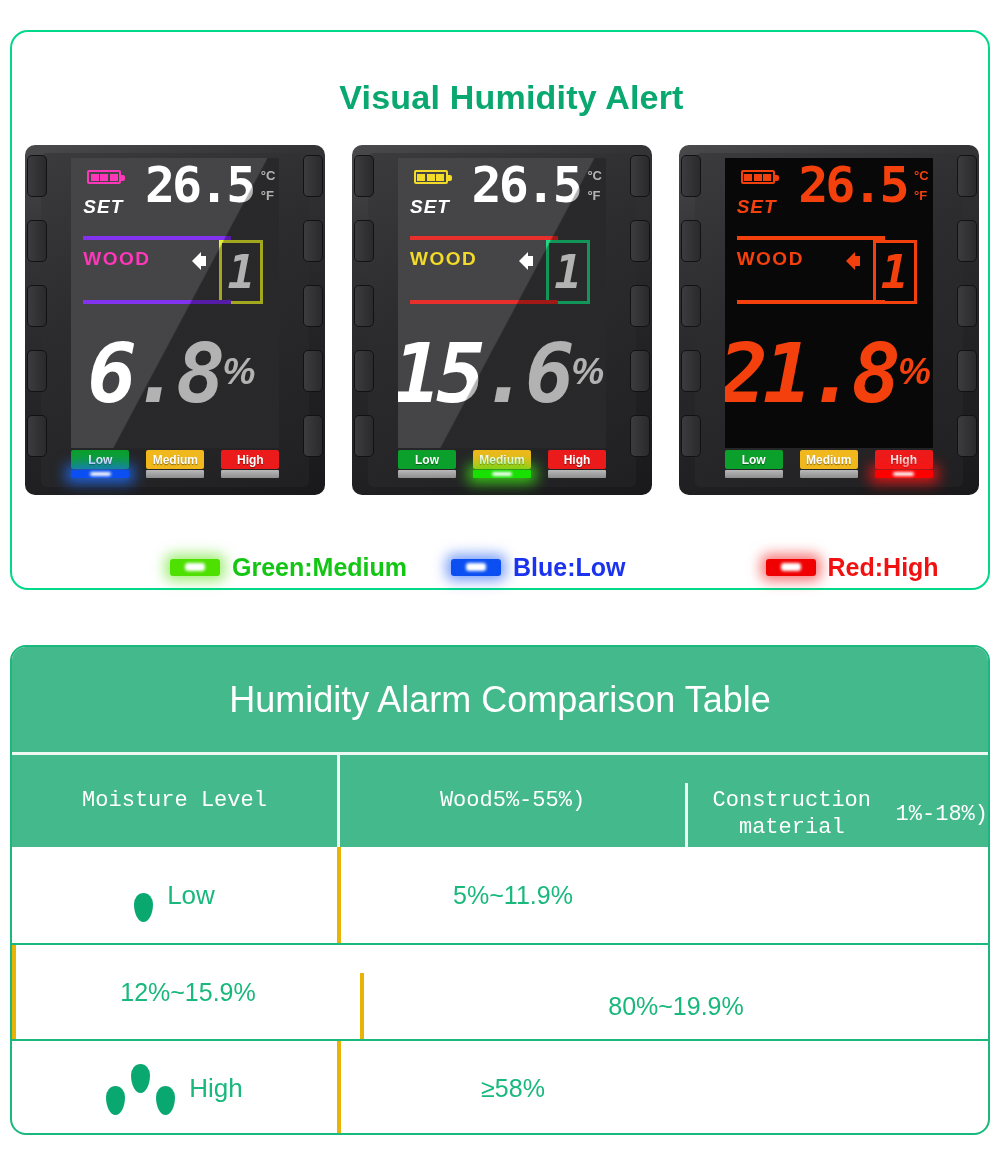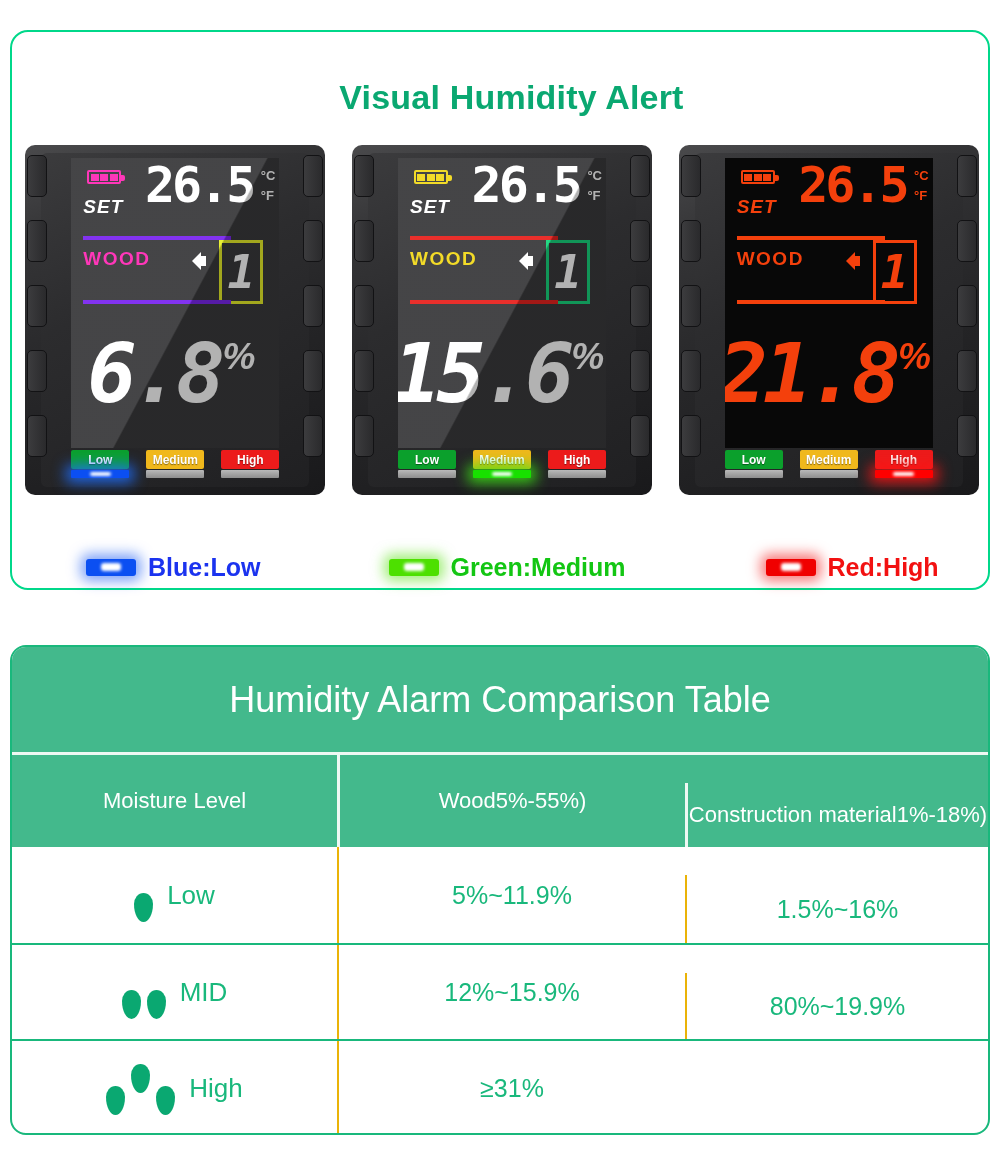--- a/index.html
+++ b/index.html
@@ -146,21 +146,21 @@
   .level-box span {
     position: absolute; inset: 0;
     font-family: "DejaVu Sans Mono", monospace;
     font-size: 46px; font-weight: bold;
     display: flex; align-items: center; justify-content: center;
     font-style: italic;
   }
 
   .humidity {
     position: absolute; left: 0; right: 8px; top: 178px;
-    display: flex; align-items: flex-start; justify-content: center;
+    display: flex; align-items: center; justify-content: center;
   }
   .humidity .val {
     font-family: "DejaVu Sans Mono", monospace;
     font-size: 82px; font-weight: bold;
     letter-spacing: -5px; line-height: .92;
     font-style: italic;
   }
   .humidity .pct {
     font-size: 37px; font-weight: bold; font-style: italic;
     margin-left: 2px; margin-bottom: 4px;
@@ -221,40 +221,40 @@
     overflow: hidden;
     background: #fff;
   }
   .tbl-title {
     height: 108px;
     background: #43b98c;
     display: flex; align-items: center; justify-content: center;
     color: #fff; font-size: 36px;
     border-bottom: 3px solid #eef8f3;
   }
-  .thead { display: flex; height: 92px; background: #43b98c; color: #fff; }
+  .thead { display: flex; height: 92px; background: #43b98c; color: #fff; font-family: Liberation Mono, monospace; }
   .thead .th {
     display: flex; align-items: center; justify-content: center;
     text-align: center; font-size: 22px; line-height: 1.22;
   }
   .col0 { width: 325px; }
   .col1 { width: 348px; }
   .col2 { flex: 1; margin-top: 28px; }
   .thead .col1, .thead .col2 { border-left: 3px solid #eef8f3; }
 
   .tbody .tr {
     display: flex; height: 96px;
     border-top: 2px solid #19b87c;
   }
   .tbody .tr:first-child { border-top: none; }
   .tbody .td {
     display: flex; align-items: center; justify-content: center;
     color: #19b87c; font-size: 25px;
   }
-  .tbody .col1, .tbody .col2 { border-left: 2px solid #eab308; }
+  .tbody .col1, .tbody .col2 { border-left: 4px solid #eab308; }
   .lvl { display: flex; align-items: center; gap: 14px; }
   .drops { position: relative; display: flex; align-items: flex-end; gap: 6px; height: 54px; }
   .drop {
     width: 19px; height: 29px;
     background: #0aa871;
     border-radius: 50% 50% 50% 50% / 62% 62% 38% 38%;
     transform: rotate(180deg);
   }
   .drops.d3 .drop:nth-child(2) { margin-bottom: 22px; }
   .lvl .name { font-size: 26px; color: #19b87c; }
@@ -448,27 +448,27 @@
           <div class="bar"></div>
         </div>
         <div class="led on-red">
           <div class="cap" style="background:#ec1b1b">High</div>
           <div class="bar"></div>
         </div>
     </div>
         </div>
       </div>
     <div class="legend" id="legend">
+        <div class="legend-item" id="lg1">
+    <span class="sw" style="background:#4de000;box-shadow:0 0 13px 5px #4de00088"></span>
+    <span style="color:#13c613">Green:Medium</span>
+        </div>
         <div class="legend-item" id="lg0">
     <span class="sw" style="background:#0b4ff2;box-shadow:0 0 13px 5px #0b4ff288"></span>
     <span style="color:#1b33ef">Blue:Low</span>
-        </div>
-        <div class="legend-item" id="lg1">
-    <span class="sw" style="background:#4de000;box-shadow:0 0 13px 5px #4de00088"></span>
-    <span style="color:#13c613">Green:Medium</span>
         </div>
         <div class="legend-item" id="lg2">
     <span class="sw" style="background:#f00000;box-shadow:0 0 13px 5px #f0000088"></span>
     <span style="color:#f21111">Red:High</span>
         </div>
       </div>
   </div>
 
   <div class="table-card">
     <div class="tbl-title">Humidity Alarm Comparison Table</div>
@@ -489,44 +489,34 @@
         <div class="tr">
     <div class="td col0">
       <span class="lvl">
         <span class="drops d1">
                 <span class="drop"></span>
               </span>
         <span class="name">Low</span>
       </span>
     </div>
     <div class="td col1">5%~11.9%</div>
-    <div class="td col2">1.5%~16%</div>
         </div>
         <div class="tr">
-    <div class="td col0">
-      <span class="lvl">
-        <span class="drops d2">
-                <span class="drop"></span>
-                <span class="drop"></span>
-              </span>
-        <span class="name">MID</span>
-      </span>
-    </div>
     <div class="td col1">12%~15.9%</div>
     <div class="td col2">80%~19.9%</div>
         </div>
         <div class="tr">
     <div class="td col0">
       <span class="lvl">
         <span class="drops d3">
                 <span class="drop"></span>
                 <span class="drop"></span>
                 <span class="drop"></span>
               </span>
         <span class="name">High</span>
       </span>
     </div>
-    <div class="td col1">≥31%</div>
+    <div class="td col1">≥58%</div>
         </div>
       </div>
   </div>
 
 </div>
 
 </body></html>

